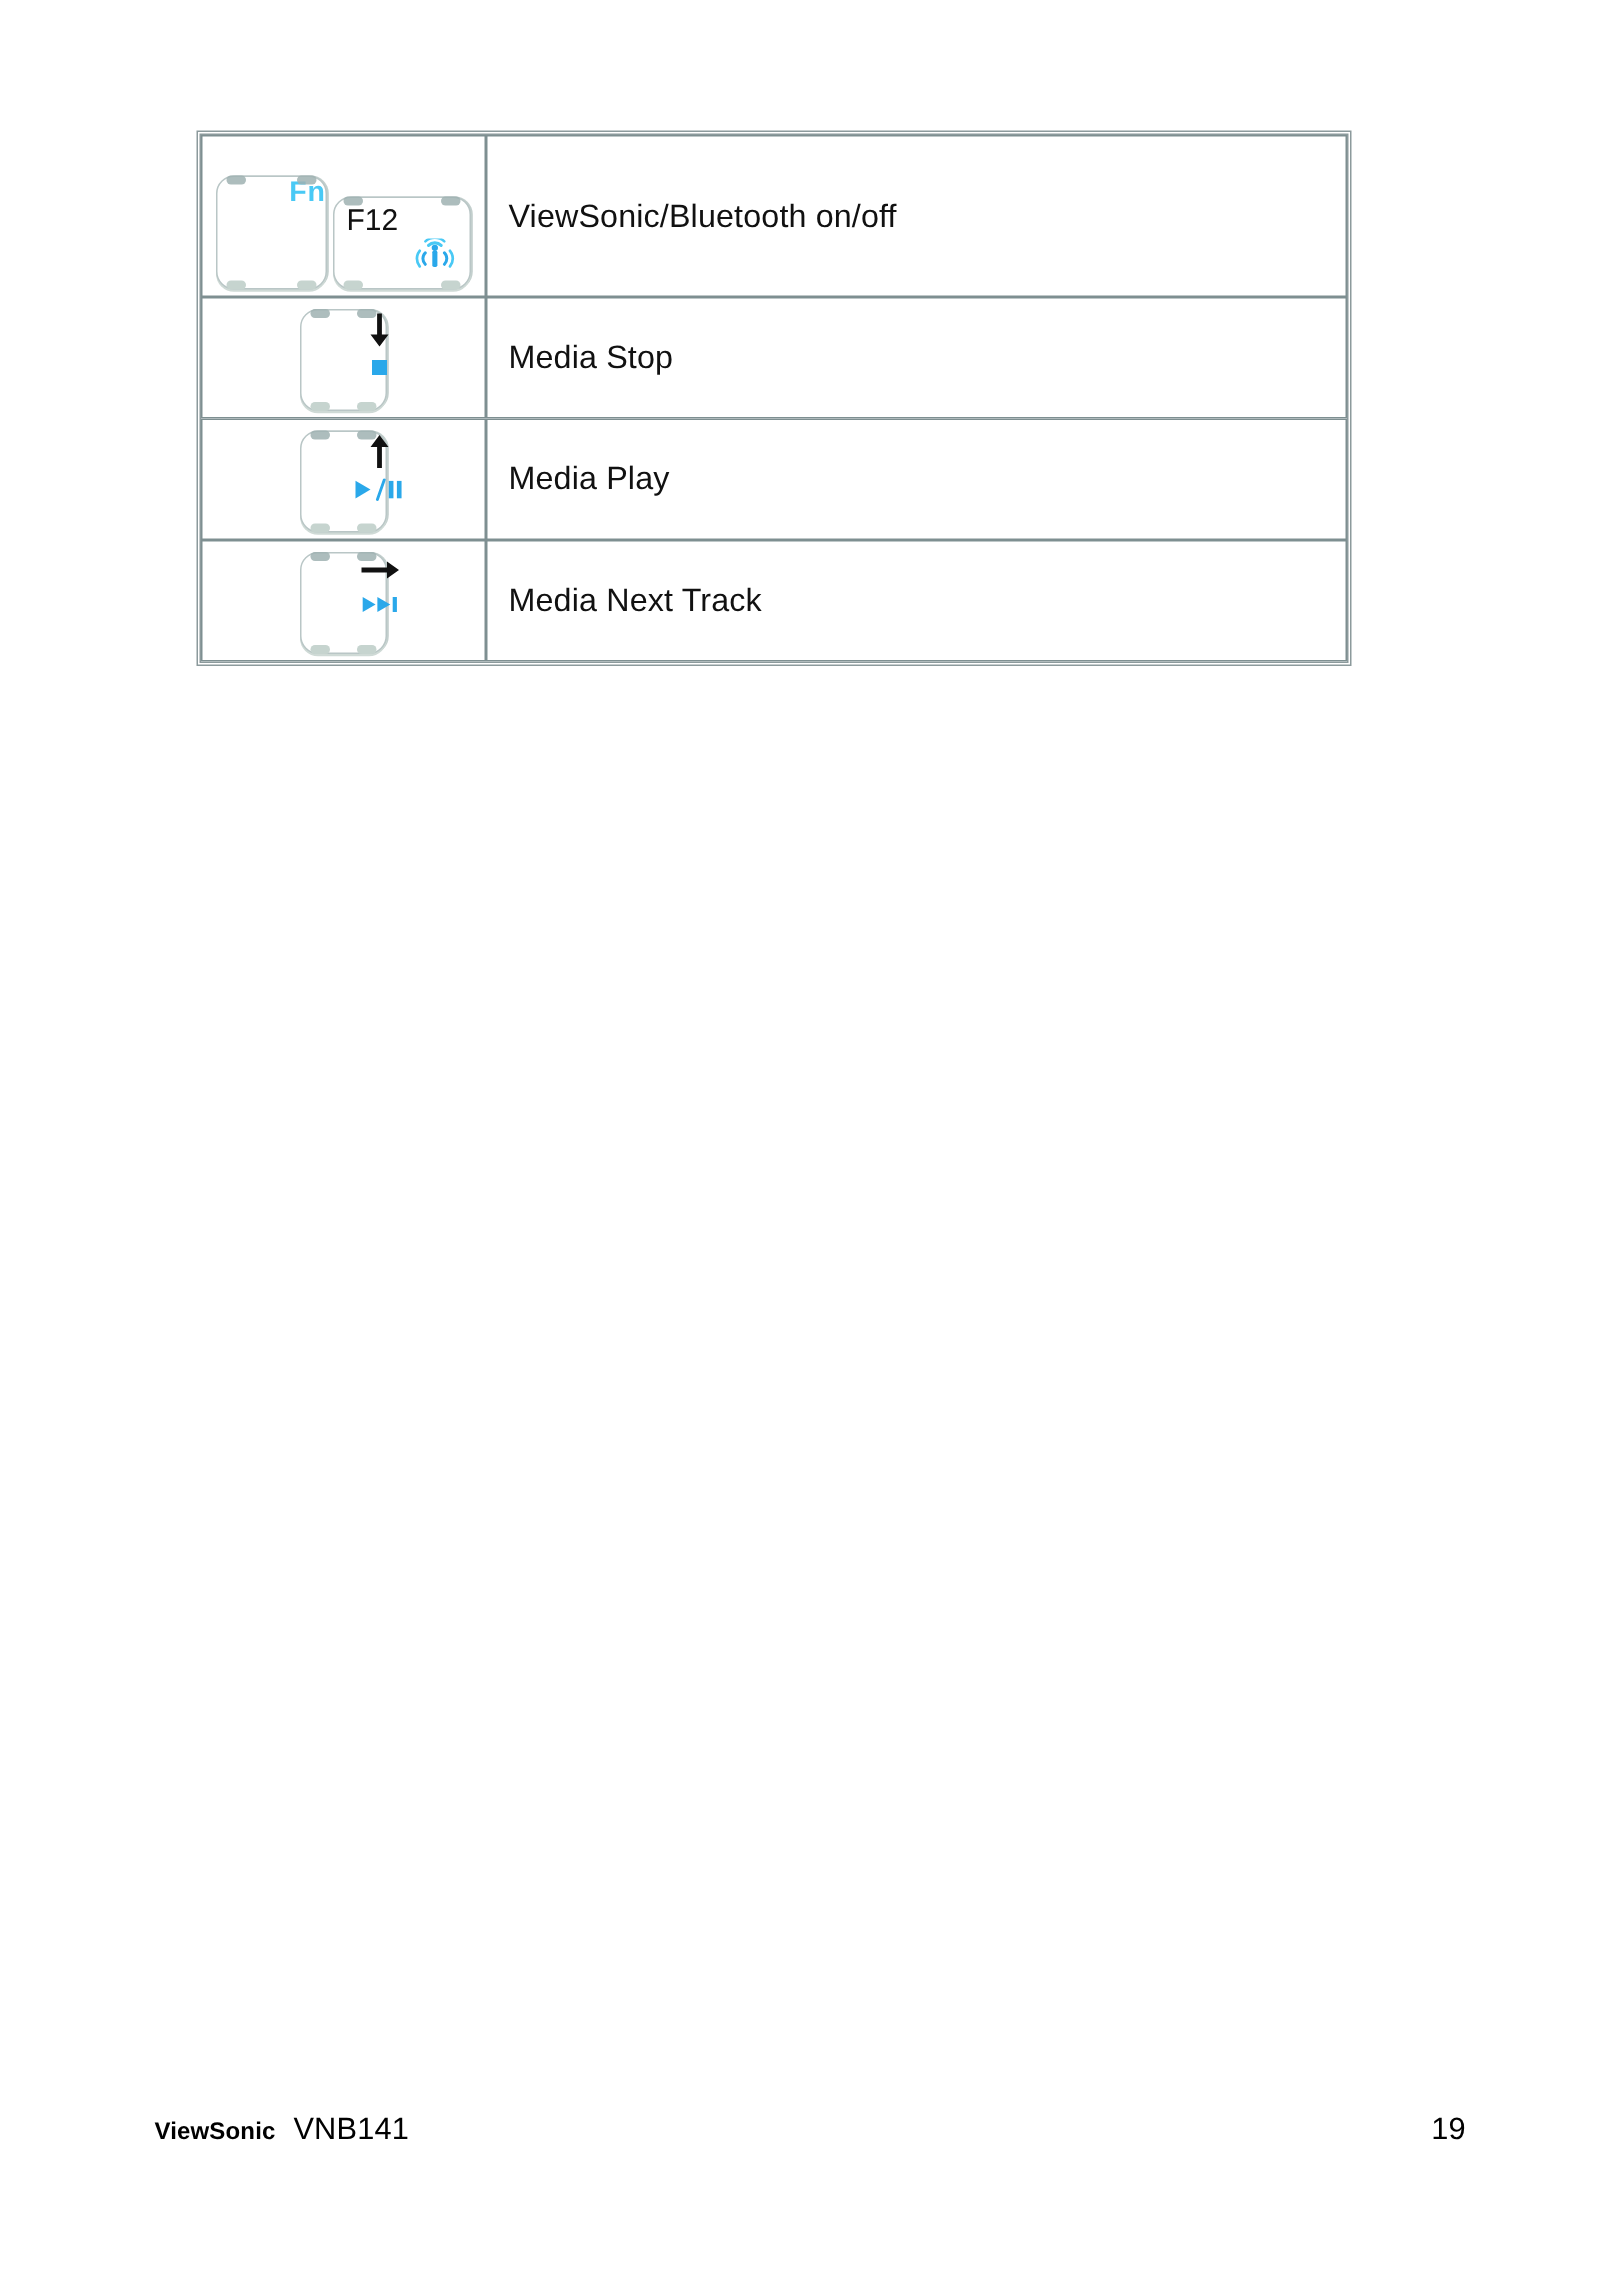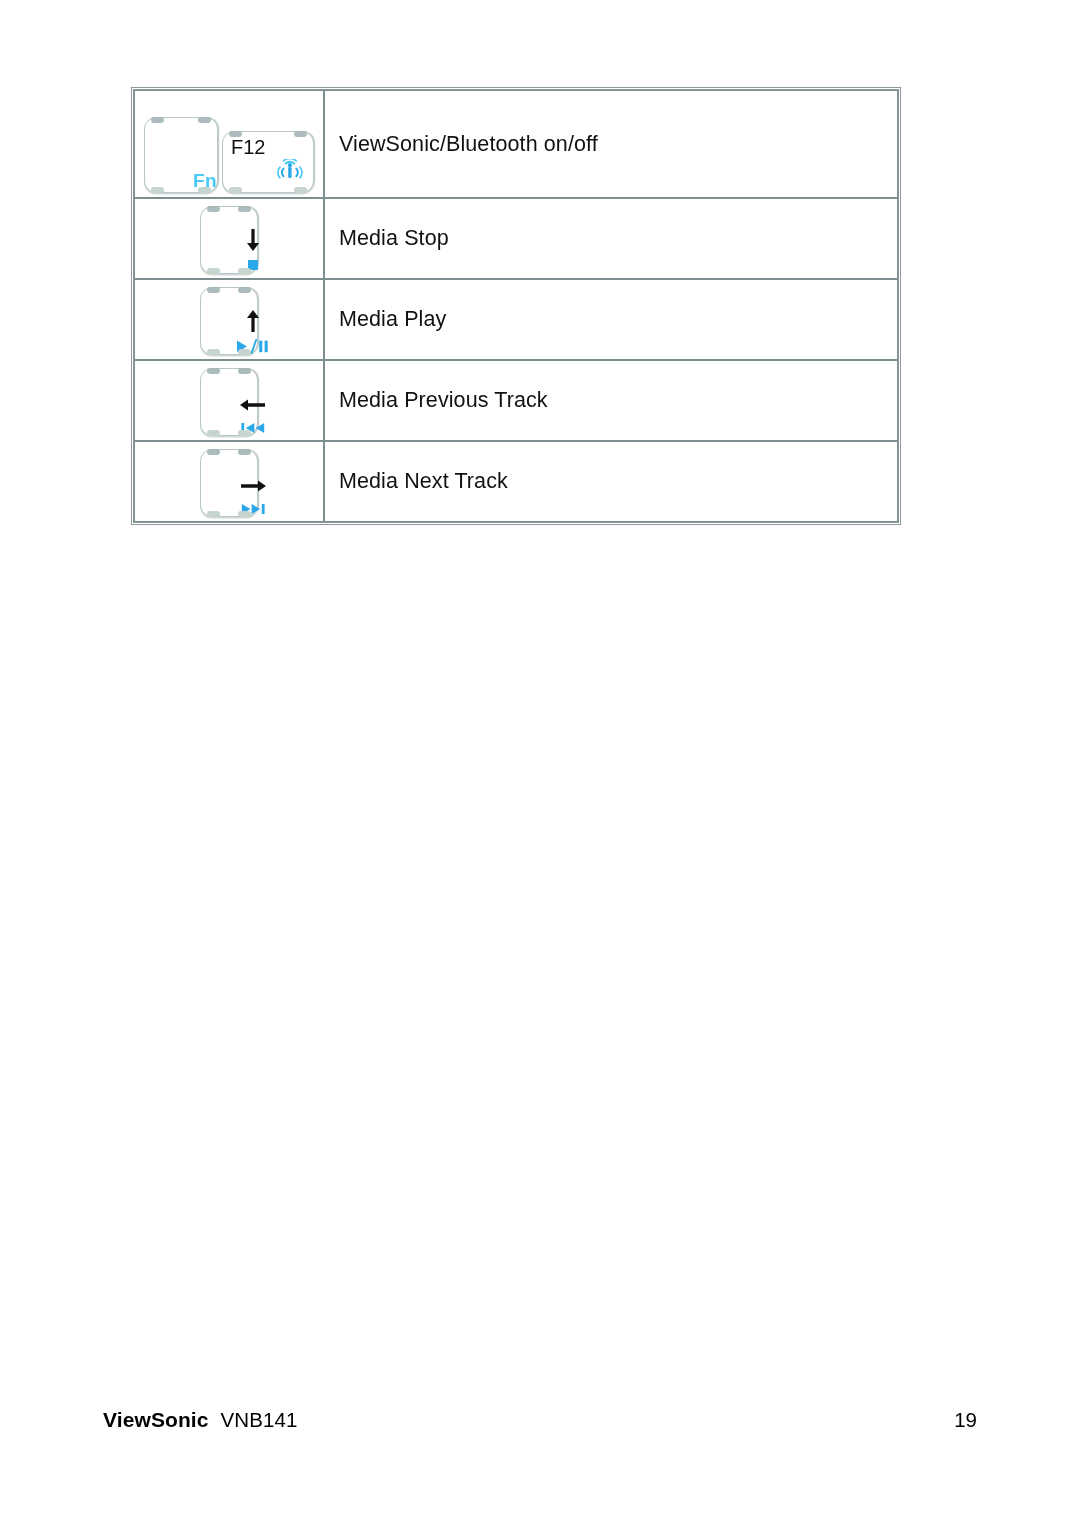--- a/index.html
+++ b/index.html
@@ -81,21 +81,21 @@
     background: #ffffff;
     border-radius: 12px;
     border: 1.6px solid #b9c6c6;
     box-shadow:
       inset 0 0 0 1.6px #ffffff,
       0 1.5px 0 0 #cfdad6,
       1.2px 0 0 0 #c3cfcd;
     display: flex;
     flex-direction: column;
     align-items: center;
-    justify-content: flex-end;
+    justify-content: flex-start;
     overflow: visible;
     padding-left: 48px;
   }
   
   .keycap::before,
   .keycap::after {
     content: "";
     position: absolute;
     width: 13px;
     height: 6px;
@@ -167,21 +167,21 @@
   
   .footer {
     position: absolute;
     left: 103px;
     right: 103px;
     top: 1408px;
     display: flex;
     align-items: baseline;
   }
   .footer-brand {
-    font-size: 21px;
+    font-size: 16px;
     font-weight: bold;
     color: #000000;
     letter-spacing: .1px;
   }
   .footer-model {
     font-size: 20.5px;
     font-weight: normal;
     color: #000000;
     margin-left: 12px;
     letter-spacing: .1px;
@@ -284,45 +284,20 @@
                   </svg>
                 </span>
               </div>
             </div>
           </td>
           <td class="col-desc">
             <div class="desc-text">Media Play</div>
           </td>
         </tr>
 
-        <tr class="row-short">
-          <td class="col-keys">
-            <div class="keys center-one">
-              <div class="keycap key-arrow">
-                <span class="bot-l"></span>
-                <span class="bot-r"></span>
-                <span class="arrow-svg">
-                  <svg width="30" height="22" viewBox="0 0 30 22" aria-hidden="true">
-                    <path d="M2 11 L10 5.4 L10 9.3 L27 9.3 L27 12.7 L10 12.7 L10 16.6 Z" fill="#111111"></path>
-                  </svg>
-                </span>
-                <span class="media-glyph">
-                  <svg width="30" height="14" viewBox="0 0 30 14" aria-hidden="true">
-                    <rect x="3.4" y="2" width="2.8" height="10" fill="#2aa8ea"></rect>
-                    <path d="M16.4 2 L16.4 12 L7.8 7 Z" fill="#2aa8ea"></path>
-                    <path d="M26.2 2 L26.2 12 L17.6 7 Z" fill="#2aa8ea"></path>
-                  </svg>
-                </span>
-              </div>
-            </div>
-          </td>
-          <td class="col-desc">
-            <div class="desc-text">Media Previous Track</div>
-          </td>
-        </tr>
 
         <tr class="row-short">
           <td class="col-keys">
             <div class="keys center-one">
               <div class="keycap key-arrow">
                 <span class="bot-l"></span>
                 <span class="bot-r"></span>
                 <span class="arrow-svg">
                   <svg width="30" height="22" viewBox="0 0 30 22" aria-hidden="true">
                     <path d="M28 11 L20 5.4 L20 9.3 L3 9.3 L3 12.7 L20 12.7 L20 16.6 Z" fill="#111111"></path>

